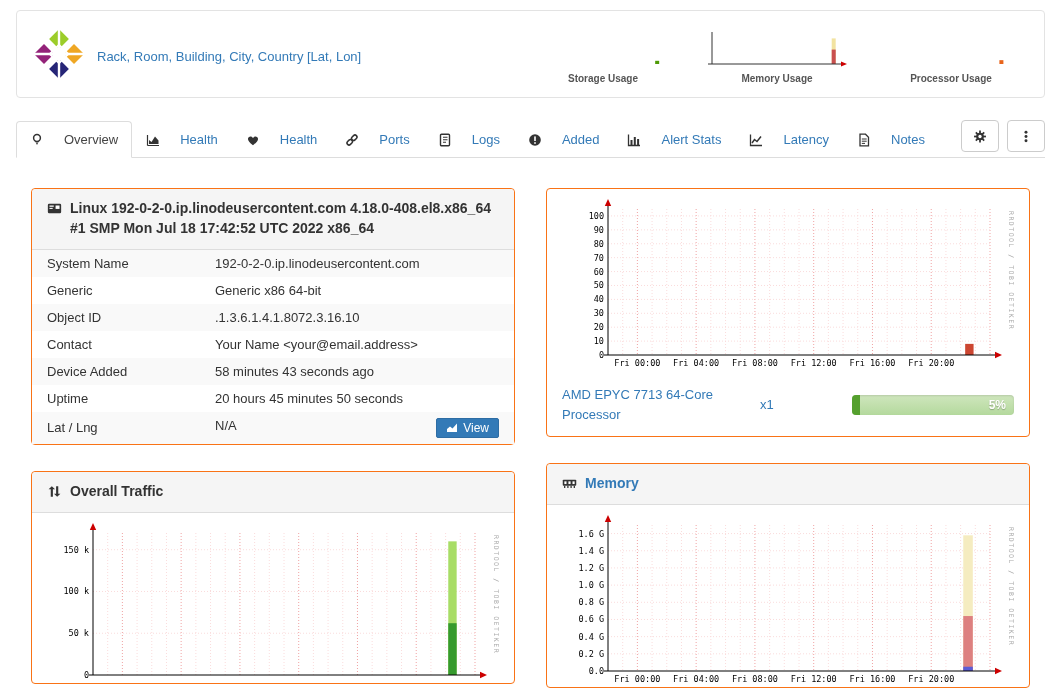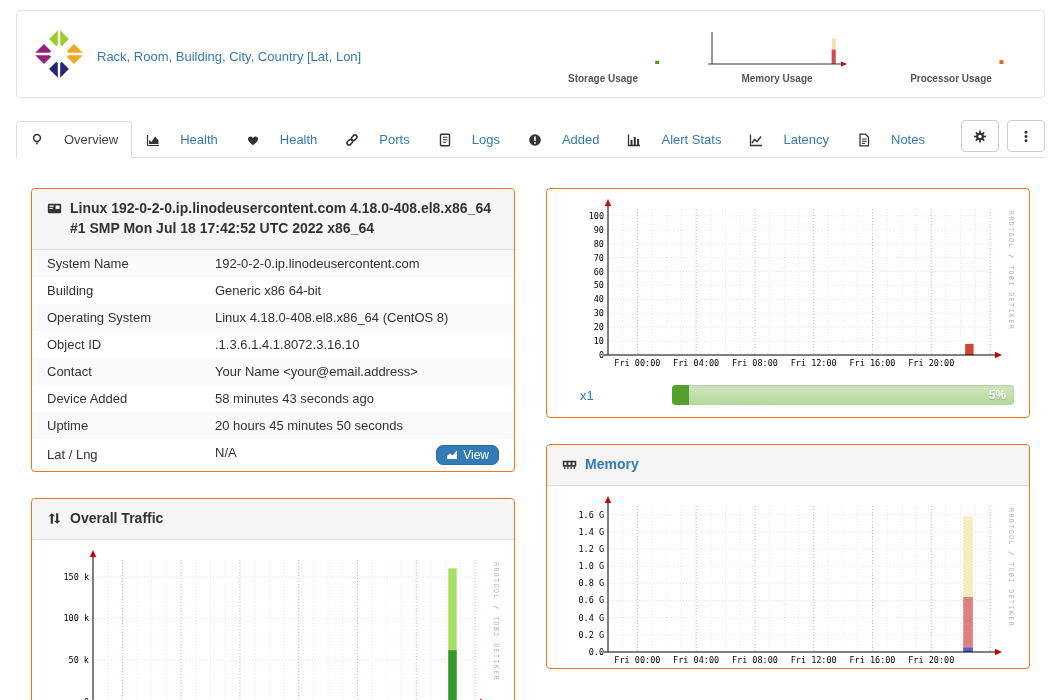--- a/index.html
+++ b/index.html
@@ -32,21 +32,21 @@
   .col{flex:0 0 484px;width:484px}
   .panel{border:1px solid #f97316;border-radius:4px;margin-bottom:26px;background:#fff}
   .panel-heading{background:#f5f5f5;border-bottom:1px solid #ddd;padding:10px 15px;font-size:14px;font-weight:bold;border-radius:4px 4px 0 0;display:flex;align-items:flex-start;gap:8px;line-height:1.42;color:#333}
   .panel-heading.linkish{color:#337ab7;cursor:pointer}
   .hicon{flex:0 0 auto;width:15px;height:15px;margin-top:2px}
 
   table.kv{width:100%;border-collapse:collapse;font-size:13px}
   .kv tr:nth-child(odd){background:#f9f9f9}
   .kv td{padding:6px 15px;vertical-align:middle}
   .kv td.k{width:168px}
-  .btn-view{float:right;display:inline-flex;align-items:flex-start;gap:5px;background:#337ab7;color:#fff;border:1px solid #2e6da4;border-radius:7px;font-size:12px;padding:2px 9px;cursor:pointer;font-family:"Liberation Sans",sans-serif}
+  .btn-view{float:right;display:inline-flex;align-items:flex-start;gap:5px;background:#337ab7;color:#fff;border:1px solid #2e6da4;border-radius:2px;font-size:12px;padding:2px 9px;cursor:pointer;font-family:"Liberation Sans",sans-serif}
   .bicon{width:12px;height:12px;display:inline-block}
 
   .rrd{width:452px;height:172px;margin:10px auto 6px}
   #traffic-graph{height:160px;margin-bottom:0}
   #memory-graph{margin-bottom:0}
 
   .cpu-row{display:flex;align-items:center;padding:8px 15px 12px;font-size:13px}
   .cpu-name{flex:0 0 180px;color:#337ab7;cursor:pointer;line-height:1.5}
   .cpu-count{flex:0 0 110px;color:#337ab7;cursor:pointer;padding-left:18px}
   .progress{flex:1;height:20px;border-radius:4px;background:linear-gradient(#cfe6bd,#b4d99d);position:relative;overflow:hidden;box-shadow:inset 0 1px 2px rgba(0,0,0,.12)}
@@ -229,26 +229,22 @@
           </span>
         <span>Linux 192-0-2-0.ip.linodeusercontent.com 4.18.0-408.el8.x86_64 #1 SMP Mon Jul 18 17:42:52 UTC 2022 x86_64</span>
       </div>
       <table class="kv">
           <tbody id="device-rows">
             <tr>
               <td class="k">System Name</td>
               <td class="v"><span>192-0-2-0.ip.linodeusercontent.com</span></td>
             </tr>
             <tr>
-              <td class="k">Building</td>
+              <td class="k">Generic</td>
               <td class="v"><span>Generic x86 64-bit</span></td>
-            </tr>
-            <tr>
-              <td class="k">Operating System</td>
-              <td class="v"><span>Linux 4.18.0-408.el8.x86_64 (CentOS 8)</span></td>
             </tr>
             <tr>
               <td class="k">Object ID</td>
               <td class="v"><span>.1.3.6.1.4.1.8072.3.16.10</span></td>
             </tr>
             <tr>
               <td class="k">Contact</td>
               <td class="v"><span>Your Name &lt;your@email.address&gt;</span></td>
             </tr>
             <tr>
@@ -388,20 +384,21 @@
             <polygon points="46,0 42.8,7 49.2,7" fill="#cc0000"></polygon>
             <text x="75.38461538461539" y="167" text-anchor="middle" font-size="8.5" font-family="DejaVu Sans Mono, monospace" fill="#000">Fri 00:00</text>
             <text x="134.15384615384616" y="167" text-anchor="middle" font-size="8.5" font-family="DejaVu Sans Mono, monospace" fill="#000">Fri 04:00</text>
             <text x="192.92307692307693" y="167" text-anchor="middle" font-size="8.5" font-family="DejaVu Sans Mono, monospace" fill="#000">Fri 08:00</text>
             <text x="251.69230769230768" y="167" text-anchor="middle" font-size="8.5" font-family="DejaVu Sans Mono, monospace" fill="#000">Fri 12:00</text>
             <text x="310.46153846153845" y="167" text-anchor="middle" font-size="8.5" font-family="DejaVu Sans Mono, monospace" fill="#000">Fri 16:00</text>
             <text x="369.2307692307692" y="167" text-anchor="middle" font-size="8.5" font-family="DejaVu Sans Mono, monospace" fill="#000">Fri 20:00</text>
             <text transform="translate(447,12) rotate(90)" font-size="6.5" font-family="DejaVu Sans Mono, monospace" fill="#aaaaaa" letter-spacing="1.5">RRDTOOL / TOBI OETIKER</text>
           </svg></div>
       <div class="cpu-row">
+        <div class="cpu-name">AMD EPYC 7713 64-Core Processor</div>
         <div class="cpu-count">x1</div>
         <div class="progress">
           <div class="fill" id="cpu-progress-fill" style="width: 5%;"></div>
           <div class="plabel">5%</div>
         </div>
       </div>
     </div>
 
     <div class="panel">
       <div class="panel-heading linkish">

